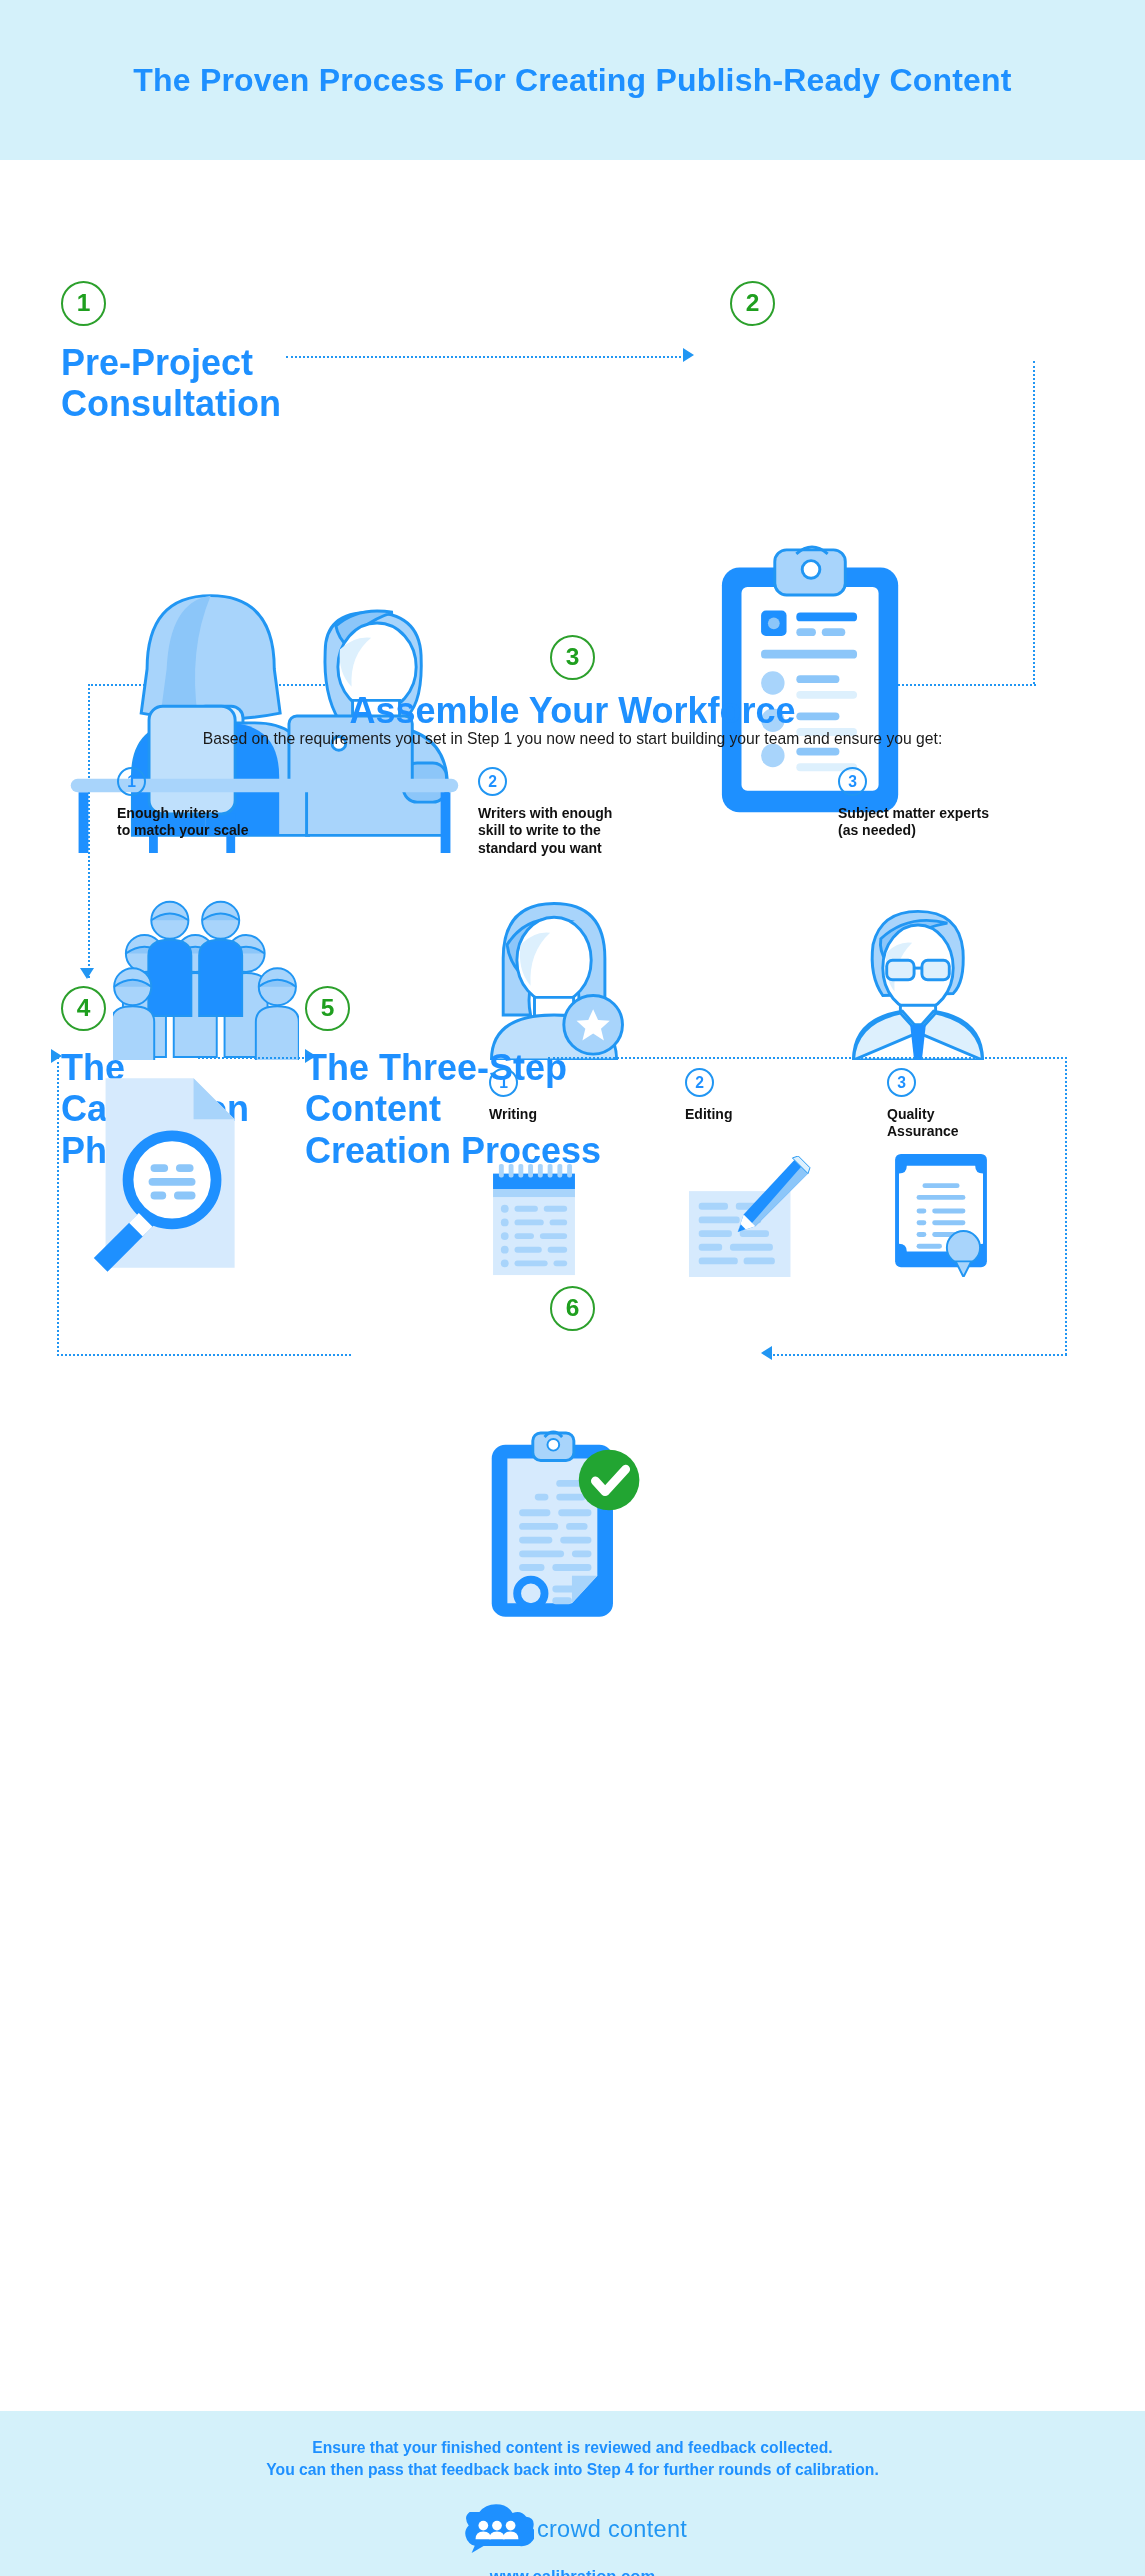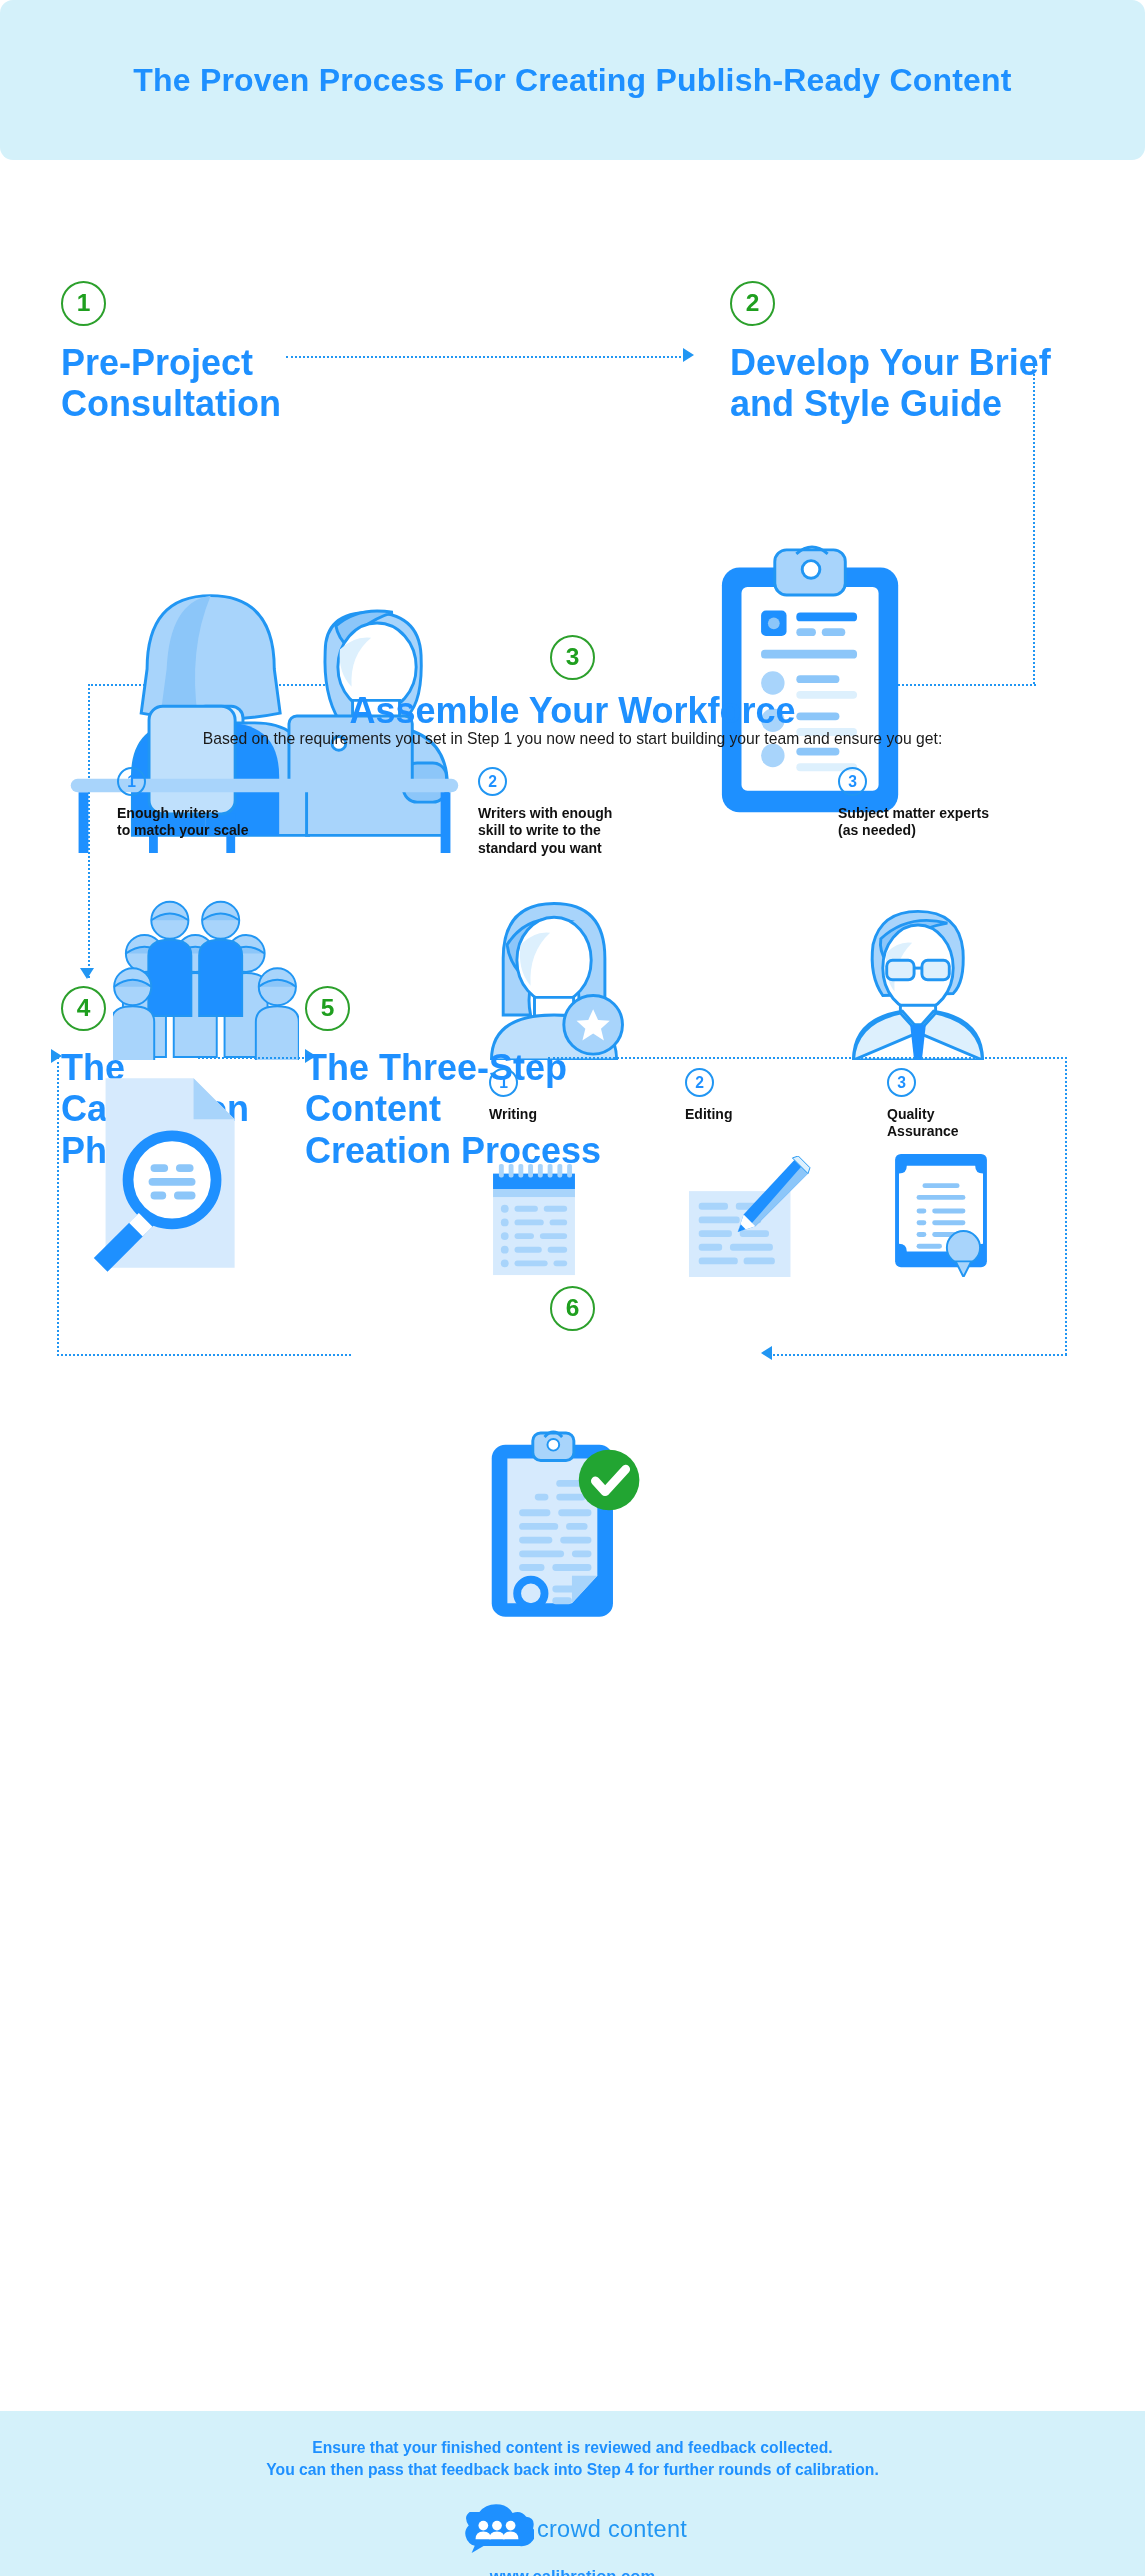--- a/index.html
+++ b/index.html
@@ -7,21 +7,21 @@
     width: 1145px; height: 2576px;
     background: #ffffff;
     font-family: "Liberation Sans", sans-serif;
     position: relative; overflow: hidden;
   }
   .band {
     background: #d4f1fa;
     width: 100%;
     display: flex; align-items: center; justify-content: center;
   }
-  #header-band { height: 160px; border-radius: 13px; }
+  #header-band { height: 160px; }
   #header-title {
     color: #1e90ff; font-size: 32px; font-weight: bold;
     letter-spacing: 0.2px; text-align: center;
   }
 
   .canvas { position: relative; width: 1145px; height: 2251px; }
 
   
   .step { position: absolute; }
   .badge {
@@ -130,22 +130,20 @@
       <circle cx="286" cy="216" r="7" fill="#ffffff" stroke="#2196f3" stroke-width="3"></circle>
 
       <rect x="12" y="252" width="396" height="14" rx="7" fill="#a8d4fb"></rect>
       <rect x="20" y="266" width="10" height="62" fill="#1e90ff"></rect>
       <rect x="390" y="266" width="10" height="62" fill="#1e90ff"></rect>
     </svg>
   </div>
 
   <div class="step" style="left:730px; top:121px; width:323px;">
     <div class="badge">2</div>
-    <div class="step-title">Develop Your Brief
-and Style Guide</div>
   </div>
 
   <div class="step" style="left:714px; top:384px;">
     <svg width="196" height="284" viewBox="0 0 200 290">
       <rect x="8" y="24" width="180" height="250" rx="18" fill="#1e90ff"></rect>
       <rect x="28" y="44" width="140" height="208" rx="6" fill="#ffffff"></rect>
       <rect x="62" y="6" width="72" height="46" rx="12" fill="#a8d4fb" stroke="#2196f3" stroke-width="3"></rect>
       <path d="M84 10 q16-14 32 0" fill="none" stroke="#2196f3" stroke-width="3"></path>
       <circle cx="99" cy="26" r="9" fill="#ffffff" stroke="#2196f3" stroke-width="3"></circle>
       <rect x="48" y="68" width="26" height="26" rx="5" fill="#1e90ff"></rect>

